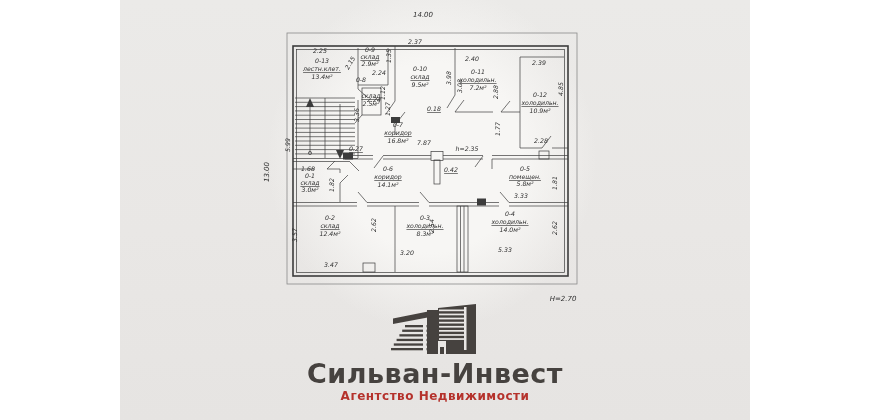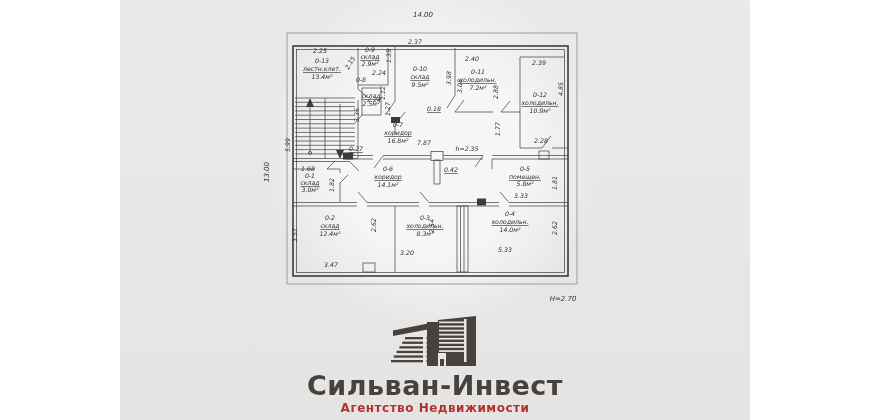--- a/index.html
+++ b/index.html
@@ -10,21 +10,21 @@
   .paper{position:absolute;left:147px;top:-15px;width:330px;height:345px;
          background:radial-gradient(closest-side,#f7f6f4 55%,rgba(247,246,244,0) 100%)}
   svg.plan{position:absolute;left:255px;top:5px}
   .frame{fill:none;stroke:#8a8a8a;stroke-width:0.8}
   .w1{fill:none;stroke:#3c3c3c;stroke-width:0.7}
   .w2{fill:none;stroke:#3c3c3c;stroke-width:1.6}
   .stub{fill:#3c3c3c;stroke:none}
   .t{font:italic 6.2px "DejaVu Sans",sans-serif;fill:#2e2e2e;text-anchor:middle}
   .tb{font-size:7px}
   .u{text-decoration:underline}
-  .logo{position:absolute;left:120px;top:316px;width:630px;text-align:center}
+  .logo{position:absolute;left:120px;top:304px;width:630px;text-align:center}
   .logo-title{font-weight:bold;font-size:27px;color:#46423f;line-height:1.05;letter-spacing:0.5px}
   .logo-sub{font-weight:bold;font-size:12px;color:#b5322c;letter-spacing:0.5px;margin-top:1px}
 </style>
 </head>
 <body>
 
 <div class="panel">
   <div class="paper"></div>
 </div>
 

